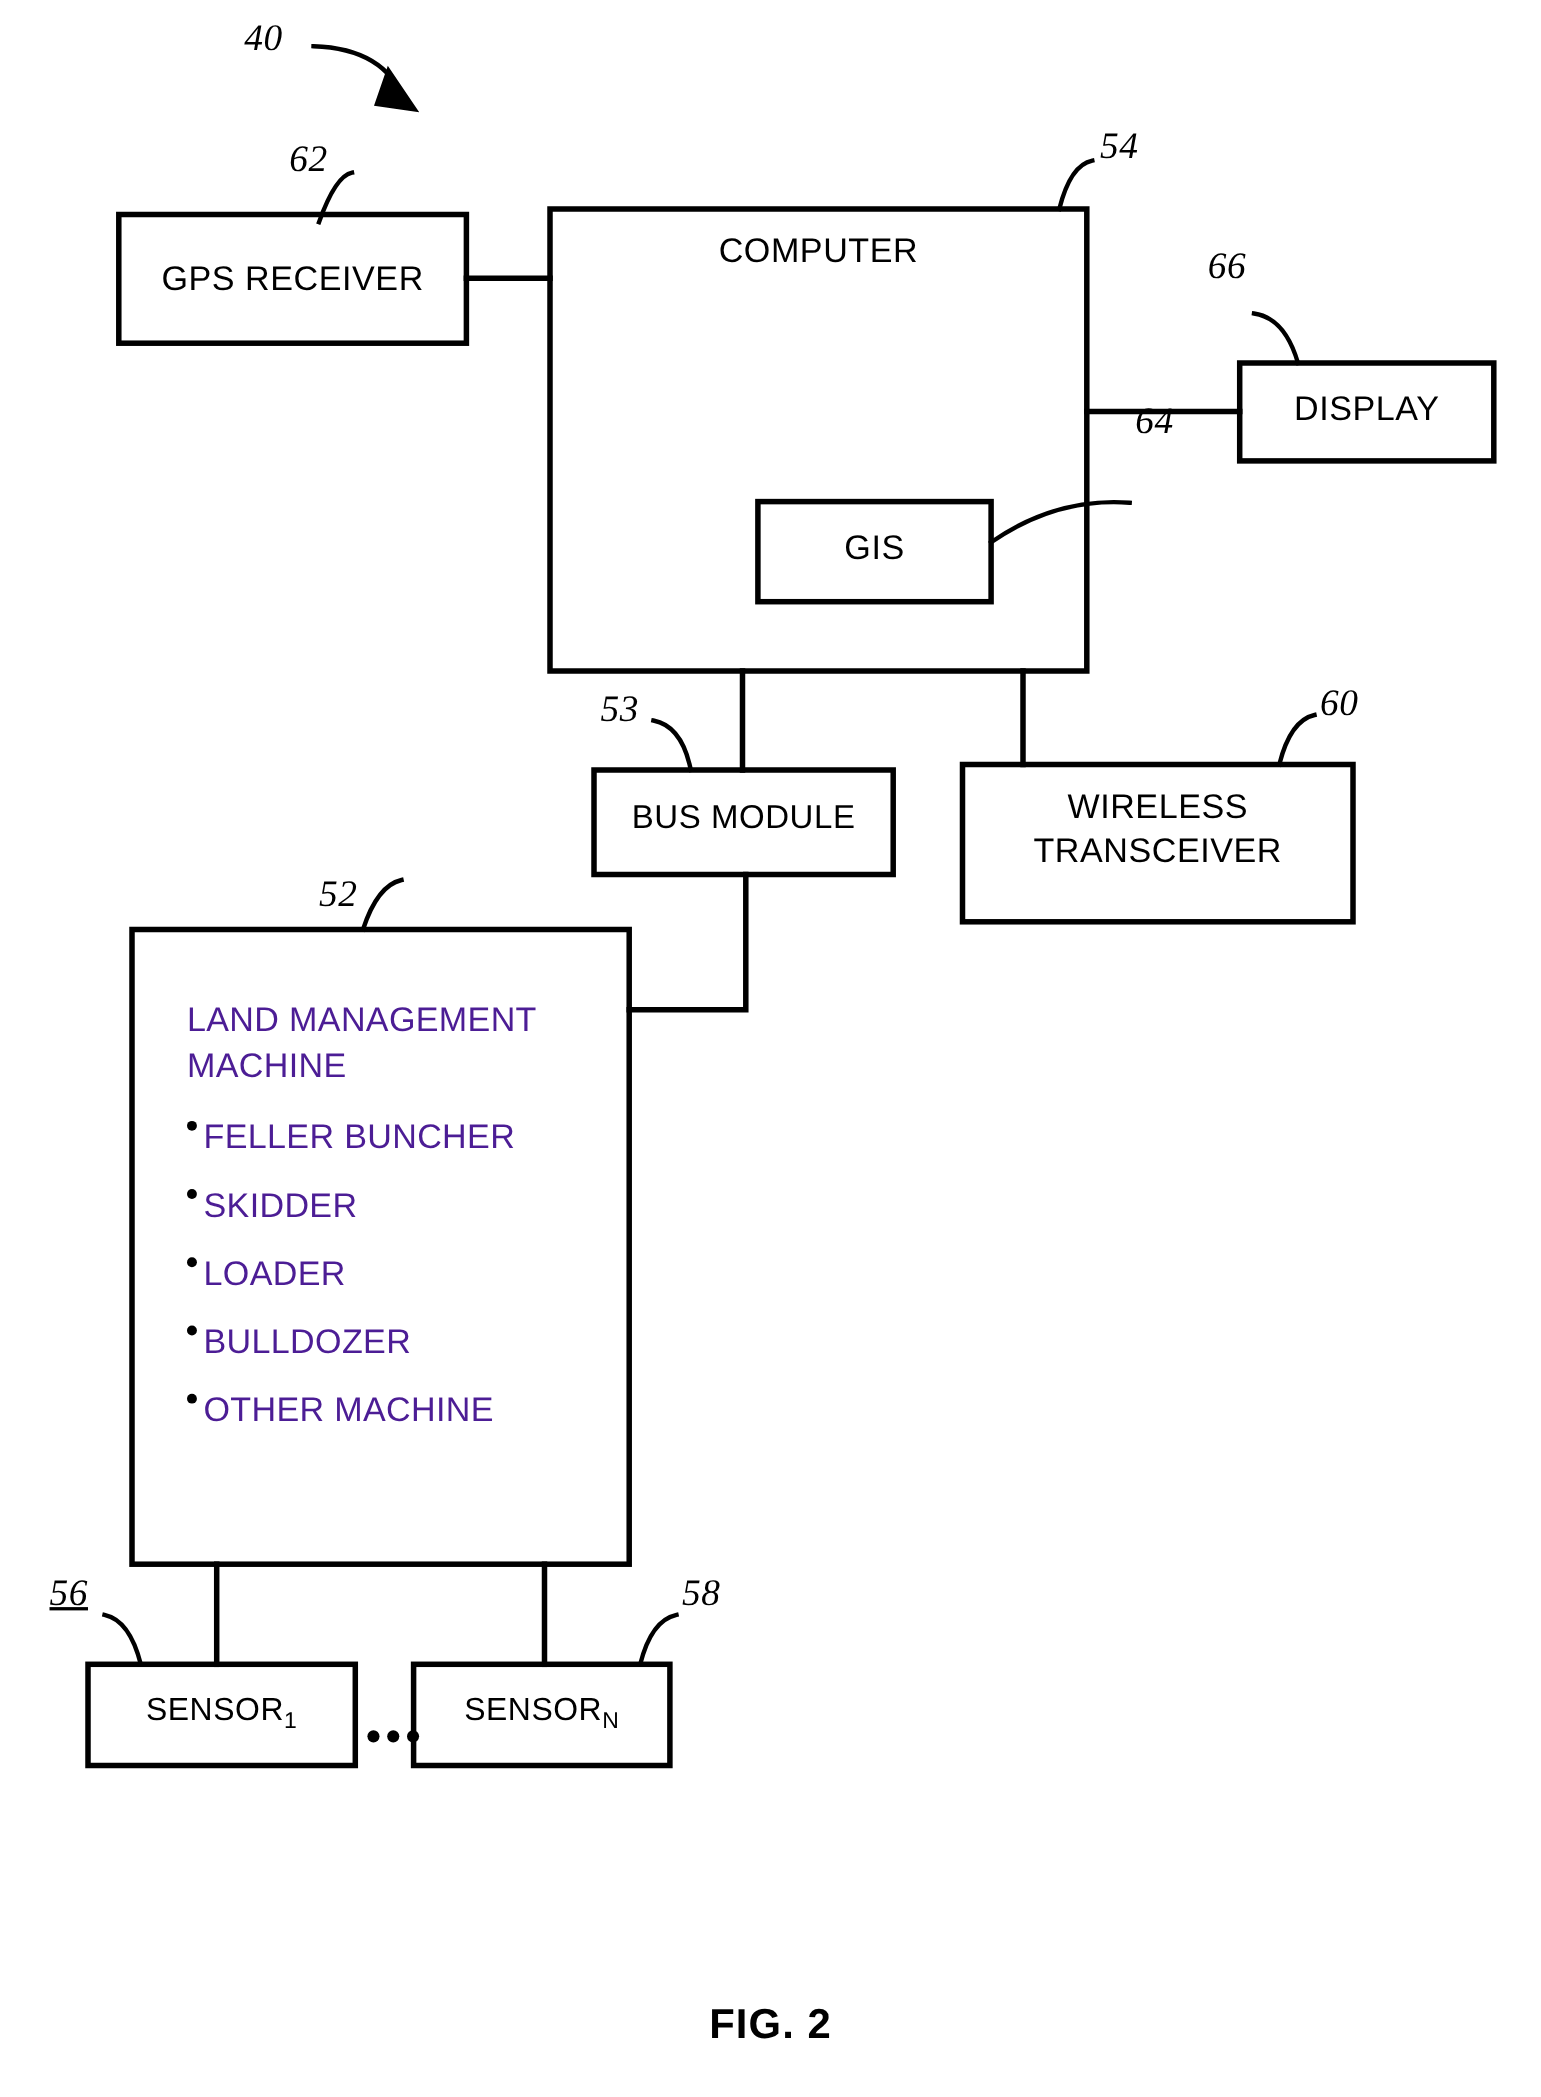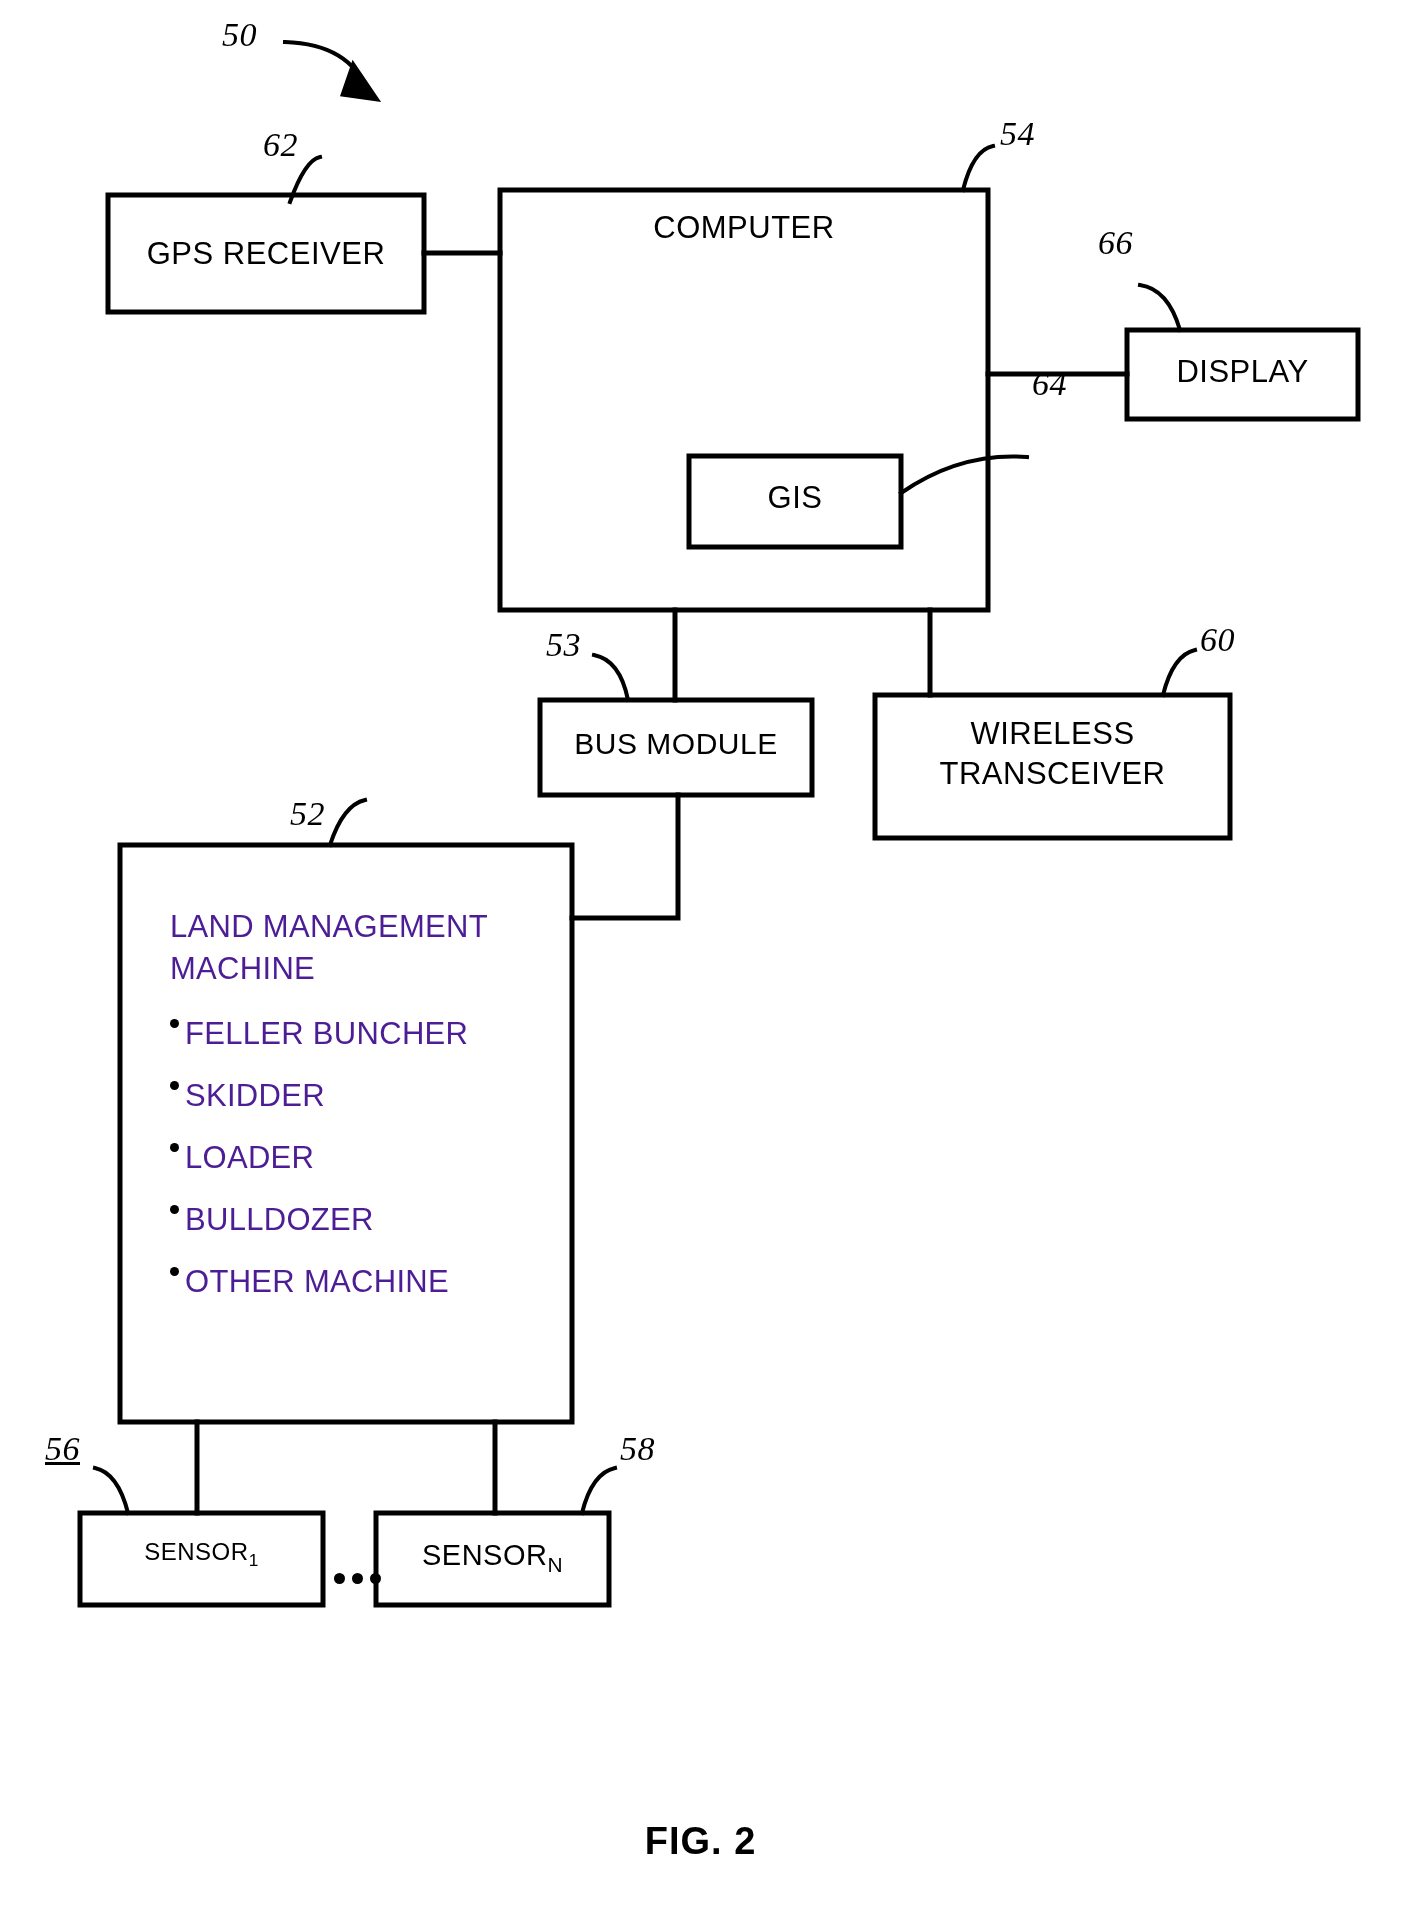--- a/index.html
+++ b/index.html
@@ -160,21 +160,21 @@
 
       <path d="M128 1513 Q 118 1473 95 1468" stroke-width="4"></path>
 
       <path d="M582 1513 Q 592 1473 615 1468" stroke-width="4"></path>
 
       <path d="M285 42 Q 350 44 368 92" stroke-width="4"></path>
       <path d="M353 63 L378 100 L342 95 Z" fill="#000000" stroke="#000000" stroke-width="3"></path>
     </g>
   </svg>
 
-  <div class="ref-num" style="left:222px; top:16px;">50</div>
+  <div class="ref-num" style="left:222px; top:16px;">40</div>
 
   <div class="box-label" style="left:108px; top:234px; width:316px; font-size:31px;">GPS RECEIVER</div>
   <div class="ref-num" style="left:263px; top:126px;">62</div>
 
   <div class="box-label" style="left:500px; top:208px; width:488px; font-size:31px;">COMPUTER</div>
   <div class="ref-num" style="left:1000px; top:115px;">54</div>
 
   <div class="box-label" style="left:689px; top:478px; width:212px; font-size:31px;">GIS</div>
   <div class="ref-num" style="left:1032px; top:365px;">64</div>
 
@@ -208,21 +208,21 @@
       <span class="bullet-dot"></span>
       <span>BULLDOZER</span>
     </div>
     <div class="bullet-row">
       <span class="bullet-dot"></span>
       <span>OTHER MACHINE</span>
     </div>
   </div>
   <div class="ref-num" style="left:290px; top:795px;">52</div>
 
-  <div class="box-label" style="left:80px; top:1537px; width:243px; font-size:24px;"><span>SENSOR</span><span class="sub">1</span></div>
+  <div class="box-label" style="left:80px; top:1537px; width:243px; font-size:29px;"><span>SENSOR</span><span class="sub">1</span></div>
   <div class="ref-num" style="left:45px; top:1430px;text-decoration:underline;">56</div>
 
   <div class="ellipsis-dots" style="left:334px; top:1573px;">
     <span></span>
       <span></span>
       <span></span>
   </div>
 
   <div class="box-label" style="left:376px; top:1537px; width:233px; font-size:29px;"><span>SENSOR</span><span class="sub">N</span></div>
   <div class="ref-num" style="left:620px; top:1430px;">58</div>

